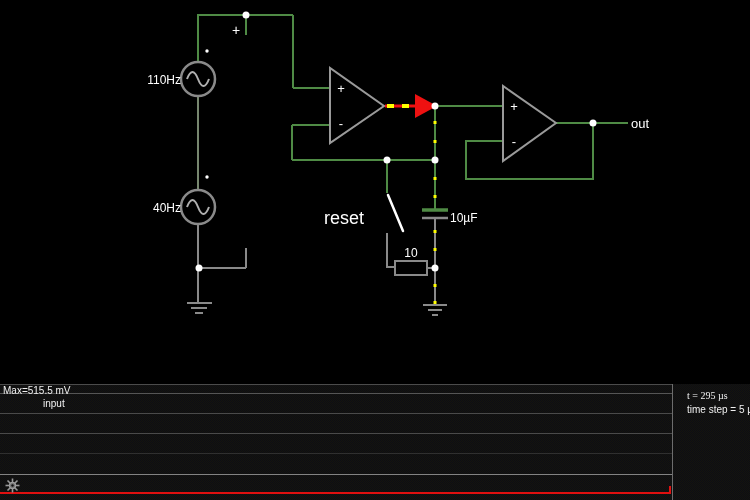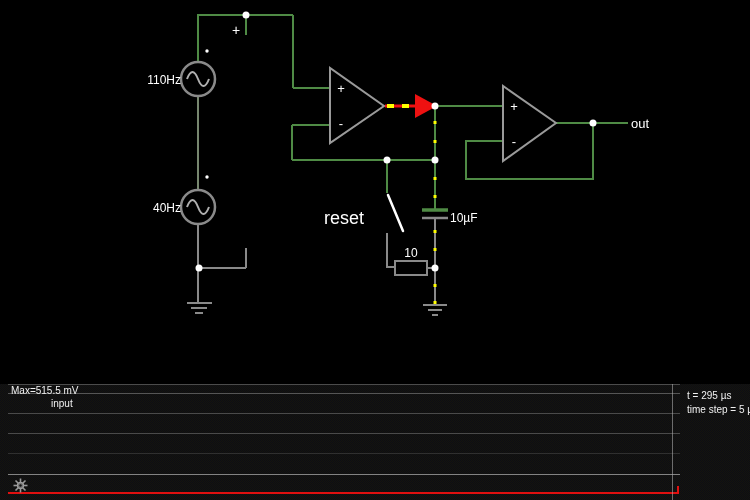--- a/index.html
+++ b/index.html
@@ -17,21 +17,21 @@
   .gl-2   {top:29px;background:rgba(190,190,190,.33);}
   .gl-3   {top:49px;background:rgba(190,190,190,.33);}
   .gl-4   {top:69px;background:rgba(190,190,190,.18);}
   .gl-5   {top:90px;background:rgba(225,225,225,.55);}
   #scope-vsep{position:absolute;left:672px;top:0;width:1px;height:116px;background:rgba(170,170,170,.6);}
   #trace{position:absolute;left:0;top:108px;width:670px;height:2px;background:#e01010;}
   #trace-tick{position:absolute;left:669px;top:102px;width:2px;height:8px;background:#e01010;}
   .scope-text{position:absolute;color:#f0f0f0;font-size:10px;line-height:12px;white-space:pre;}
   #scope-max{left:3px;top:1px;}
   #scope-ch{left:3px;top:14px;padding-left:40px;}
-  #stat-t{left:687px;top:6px;}
+  #stat-t{left:687px;top:6px;font-family:Liberation Serif, serif;}
   #stat-step{left:687px;top:20px;}
   #gear{position:absolute;left:5px;top:94px;}
   
   text{font-family:"Liberation Sans",sans-serif;fill:#fff;}
 </style>
 </head>
 <body>
 
 <div id="app">
 
@@ -145,21 +145,21 @@
       <circle cx="387" cy="160" r="3.5"></circle>
       <circle cx="435" cy="160" r="3.5"></circle>
       <circle cx="199" cy="268" r="3.5"></circle>
       <circle cx="435" cy="268" r="3.5"></circle>
     </g>
 
     <text x="631" y="128" font-size="13">out</text>
   </svg>
 
   <div id="scope-strip">
-    <div style="position:absolute;left:8px;top:0;width:672px;height:116px;">
+    <div style="position:absolute;left:0;top:0;width:672px;height:116px;">
       <div class="gridline gl-top"></div>
       <div class="gridline gl-1"></div>
       <div class="gridline gl-2"></div>
       <div class="gridline gl-3"></div>
       <div class="gridline gl-4"></div>
       <div class="gridline gl-5"></div>
       <div id="trace"></div>
       <div id="trace-tick"></div>
       <div id="scope-max" class="scope-text">Max=515.5 mV</div>
       <div id="scope-ch" class="scope-text">input</div>

